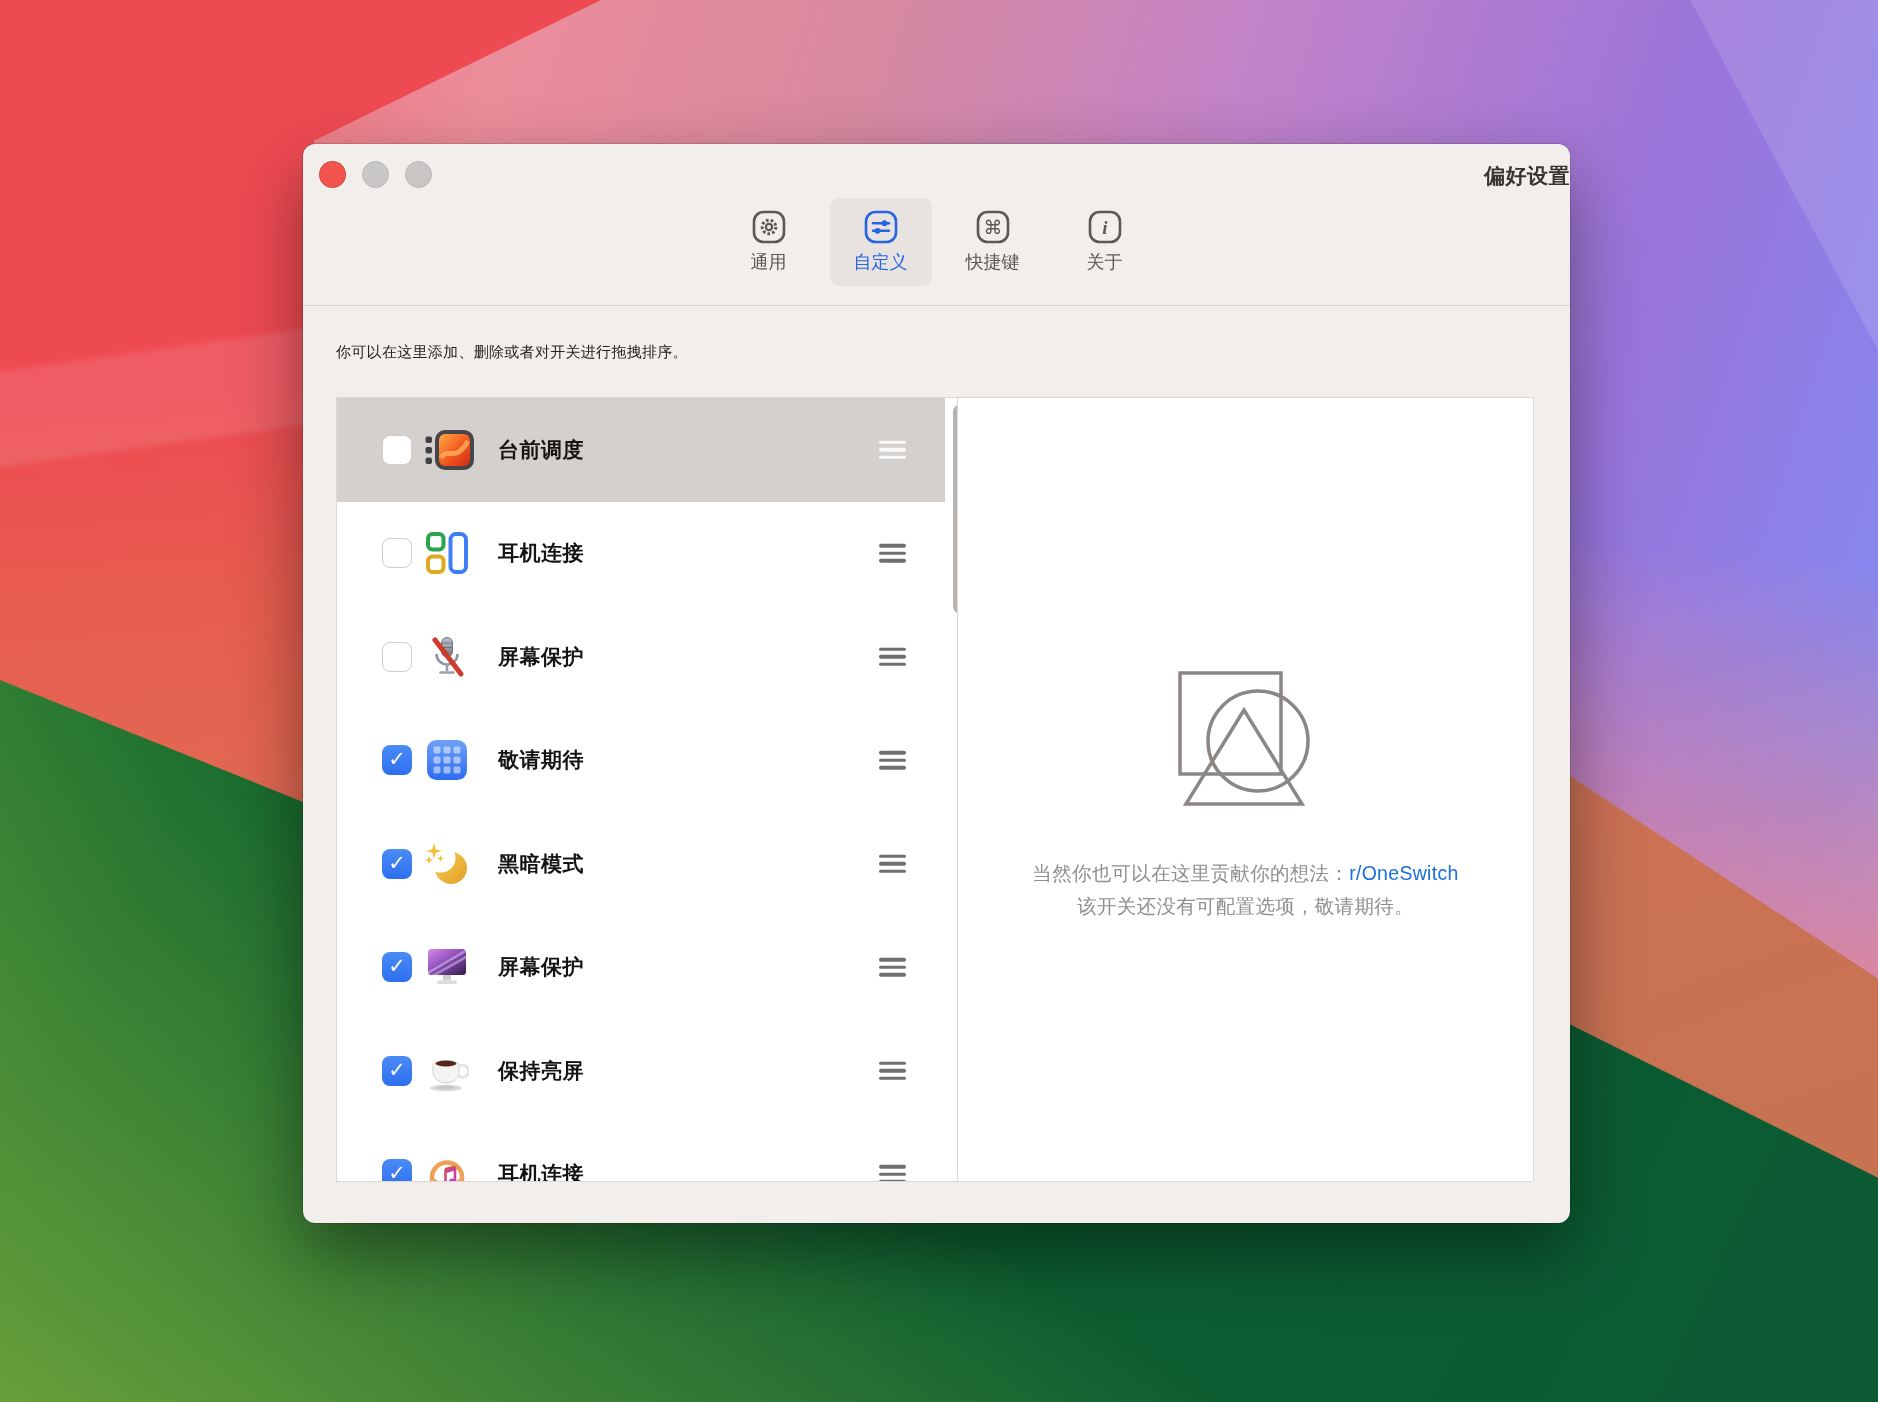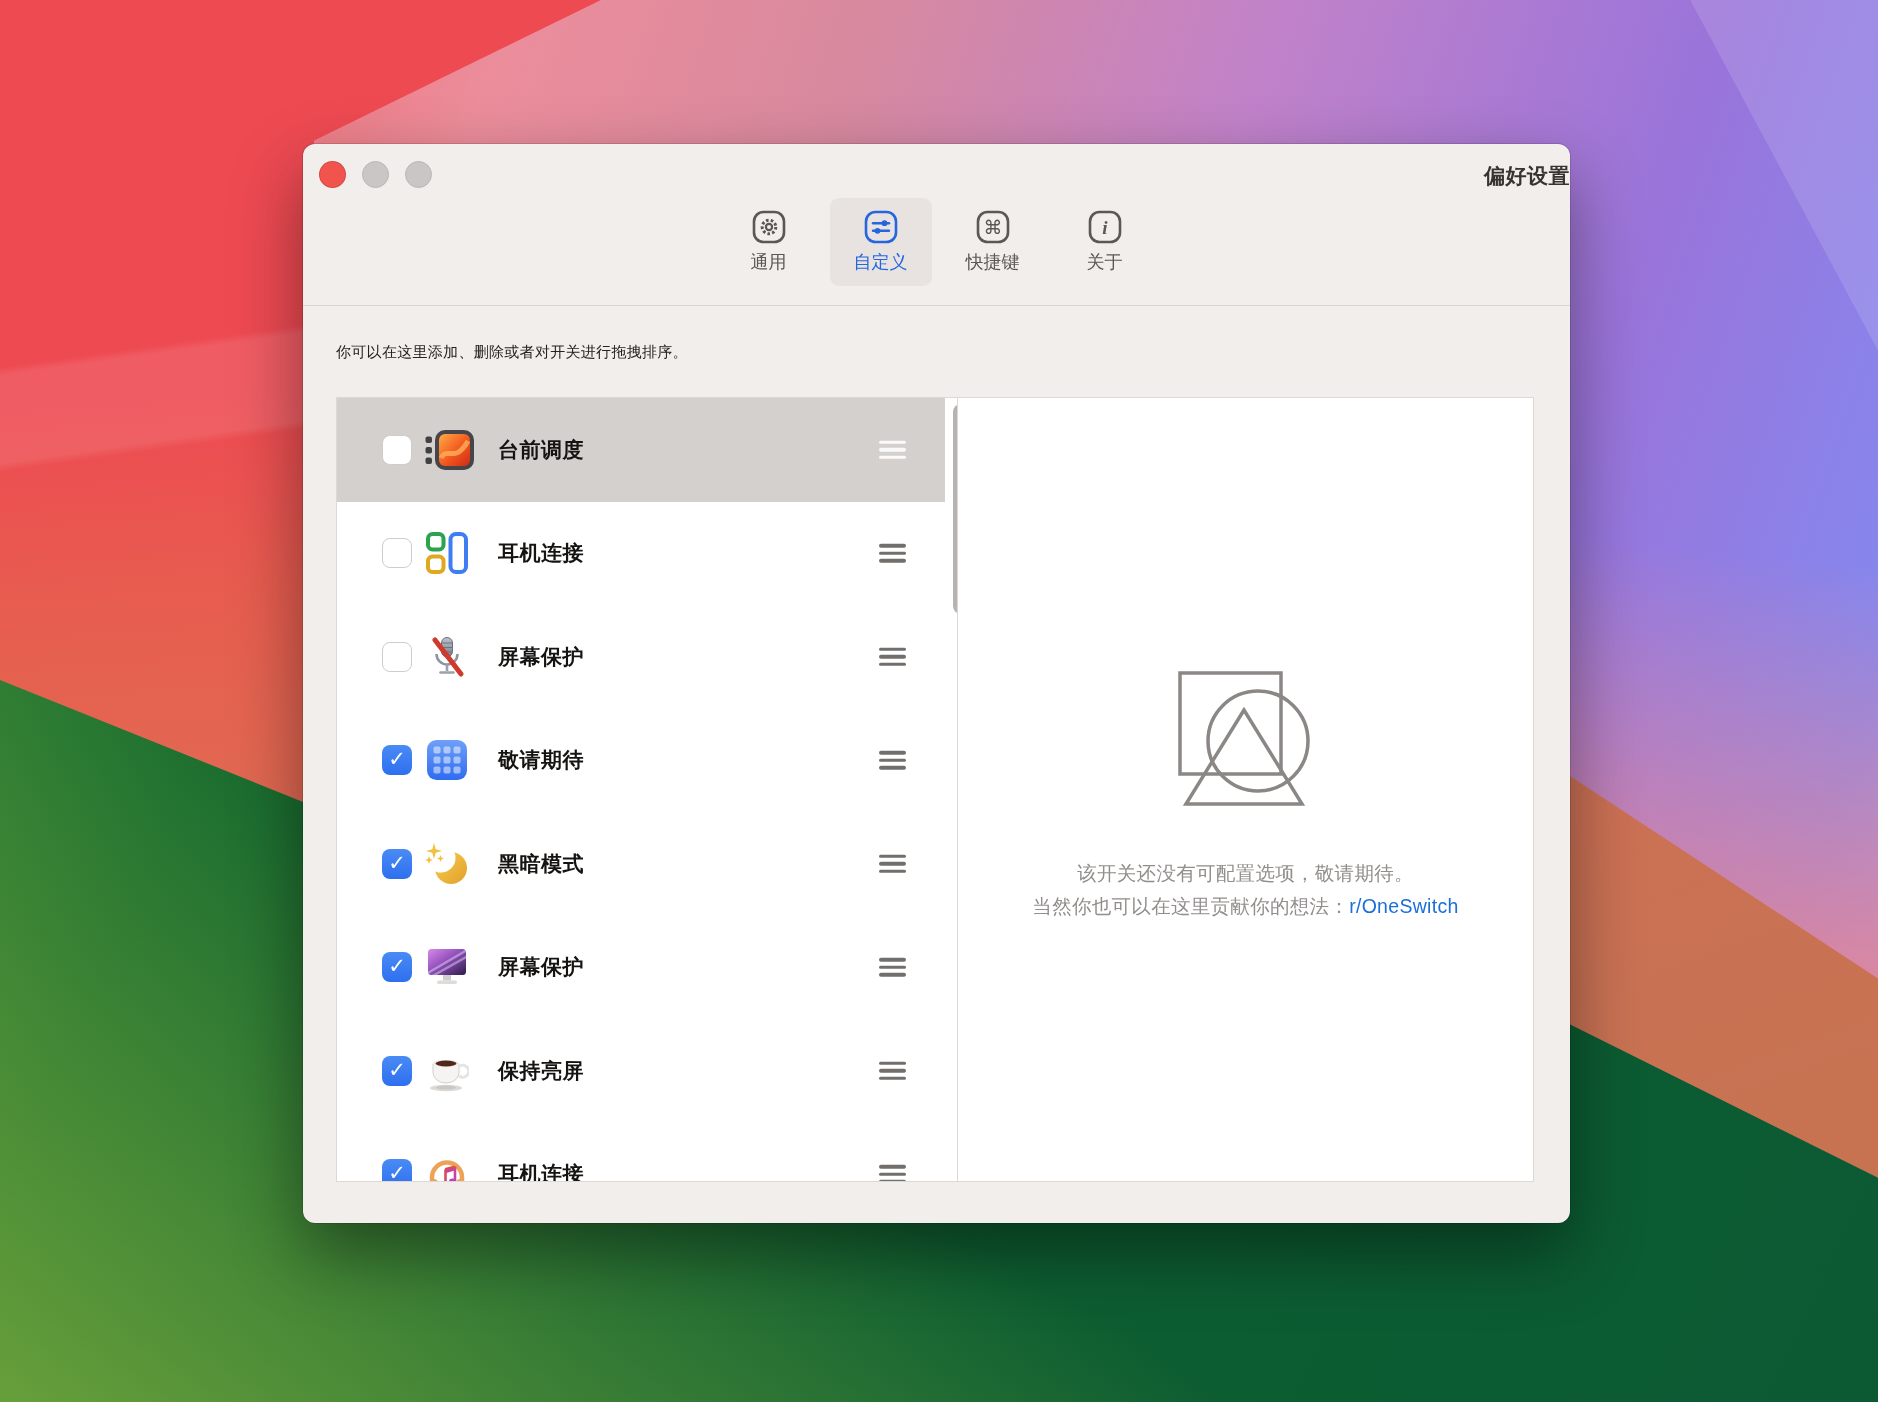--- a/index.html
+++ b/index.html
@@ -363,20 +363,20 @@
   <div class="panel detail-panel">
     <div class="empty">
       <svg width="136" height="140" viewBox="0 0 136 140">
         <g fill="none" stroke="#8a8785" stroke-width="3.5">
           <rect x="2" y="2" width="101" height="101"></rect>
           <circle cx="80" cy="70" r="50"></circle>
           <polygon points="66,39 8,133 124,133"></polygon>
         </g>
       </svg>
       <div class="empty-msg">
-        <div>该开关还没有可配置选项，敬请期待。</div>
         <div>
           <span>当然你也可以在这里贡献你的想法：</span><a class="link" href="#">r/OneSwitch</a>
         </div>
+        <div>该开关还没有可配置选项，敬请期待。</div>
       </div>
     </div>
   </div>
 </div>
 
 </body></html>

